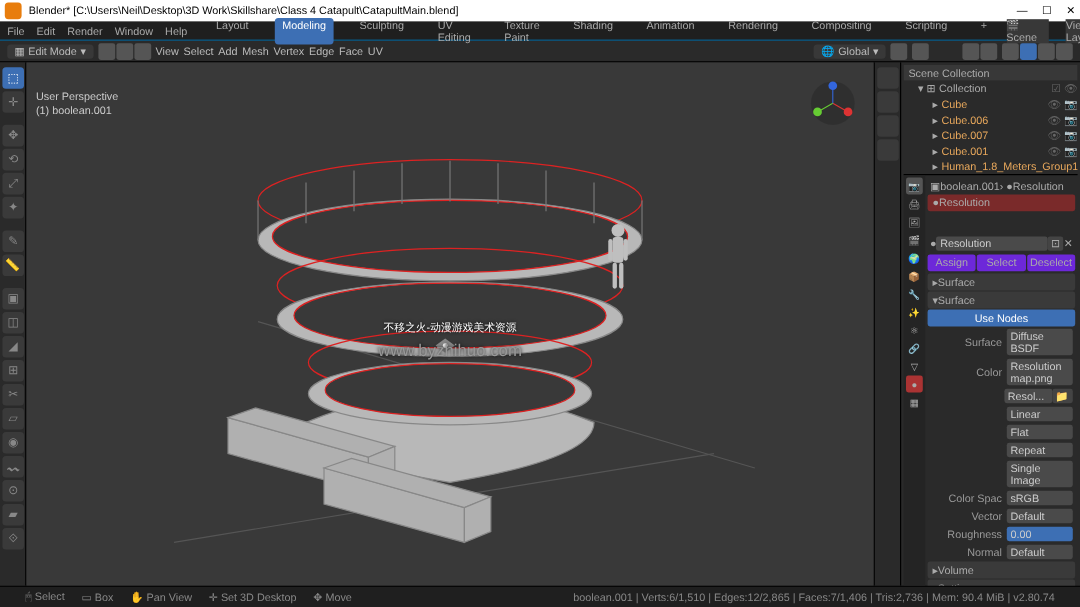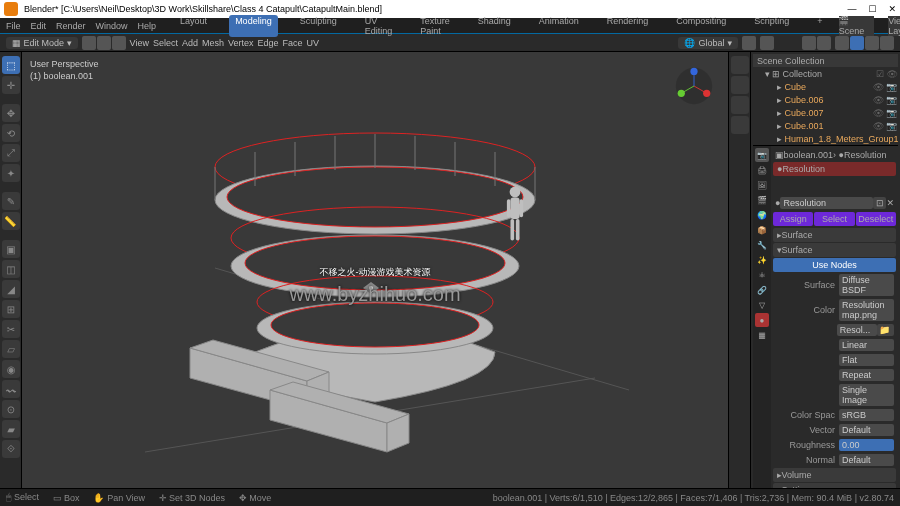--- a/index.html
+++ b/index.html
@@ -15,46 +15,46 @@
 .toolbar{height:18px;background:#2a2a2a;display:flex;align-items:center;padding:0 6px;color:#bbb;gap:4px;border-bottom:1px solid #000}
 .toolbar .dd{background:#383838;padding:1px 6px;border-radius:3px;display:flex;align-items:center;gap:3px}
 .toolbar .tgroup{display:flex;gap:1px}
 .toolbar .ticon{width:14px;height:14px;background:#555;border-radius:2px}
 .main{display:flex;height:436px}
 .ltools{width:22px;background:#2a2a2a;display:flex;flex-direction:column;padding:4px 2px;gap:2px;border-right:1px solid #000}
 .ltools .tbtn{width:18px;height:18px;background:#3a3a3a;border-radius:3px;display:flex;align-items:center;justify-content:center;color:#888;font-size:10px}
 .ltools .tbtn.active{background:#3d6fb4;color:#fff}
 .ltools .sep{height:6px}
 .viewport{flex:1;background:#393939;position:relative;overflow:hidden}
-.vp-label{position:absolute;top:6px;left:8px;color:#ccc;font-size:9px;line-height:12px}
+.vp-label{position:absolute;top:22px;left:8px;color:#ccc;font-size:9px;line-height:12px}
 .rtools{width:22px;background:#2a2a2a;display:flex;flex-direction:column;padding:4px 2px;gap:2px;border-left:1px solid #000}
 .rtools .tbtn{width:18px;height:18px;background:#3a3a3a;border-radius:3px}
 .rpanel{width:150px;background:#2a2a2a;display:flex;border-left:1px solid #000}
 .rpanel .iconstrip{width:18px;background:#242424;display:flex;flex-direction:column;padding:2px;gap:1px}
 .rpanel .iconstrip .ic{width:14px;height:14px;border-radius:2px;display:flex;align-items:center;justify-content:center;font-size:8px}
 .rpanel .content{flex:1;padding:2px;color:#aaa;font-size:8px;overflow:hidden}
 .outliner{height:92px;overflow:hidden;border-bottom:1px solid #000}
 .outliner .row{display:flex;align-items:center;height:13px;padding-left:4px;gap:3px}
 .outliner .row .mesh{color:#e8a85c}
 .outliner .row .tog{margin-left:auto;display:flex;gap:2px;color:#666}
 .outliner .hdr{background:#383838}
 .props{padding:2px}
 .props .hdr{background:#3a3a3a;padding:2px 4px;margin:1px 0;border-radius:2px;display:flex;align-items:center}
 .props .hdr.blue{background:#3d6fb4;color:#fff;justify-content:center}
 .props .field{display:flex;align-items:center;padding:1px 2px;margin:1px 0}
 .props .field .lbl{flex:1;text-align:right;padding-right:4px;color:#999}
 .props .field .val{width:55px;background:#4a4a4a;padding:1px 3px;border-radius:2px;color:#ccc}
 .props .field .val.blue{background:#3d6fb4}
 .props .btn3{display:flex;gap:1px;margin:2px 0}
 .props .btn3 span{flex:1;background:#6d28d9;text-align:center;padding:2px;border-radius:2px}
-.status{height:18px;background:#1f1f1f;display:flex;align-items:center;padding:0 6px;color:#888;font-size:8px;gap:14px;border-top:1px solid #000}
+.status{height:18px;background:#1f1f1f;display:flex;align-items:center;padding:0 21px;color:#888;font-size:8px;gap:14px;border-top:1px solid #000}
 .status .r{margin-left:auto}
 .gizmo{position:absolute;top:14px;right:14px;width:40px;height:40px}
 .overlay{position:absolute;top:50%;left:50%;transform:translate(-50%,-10%);text-align:center;color:#fff;font-size:16px;text-shadow:0 0 3px #000}
-.overlay .sub{color:#999;font-size:20px;margin-top:4px}
+.overlay .sub{color:#999;font-size:14px;margin-top:4px}
 svg.scene{position:absolute;top:0;left:0;width:100%;height:100%}
 </style>
 </head>
 <body>
 
 <div class="titlebar">
   <div class="logo"></div>
   <span>Blender* [C:\Users\Neil\Desktop\3D Work\Skillshare\Class 4 Catapult\CatapultMain.blend]</span>
   <div class="win-ctrl">
     <span>—</span>
@@ -320,16 +320,16 @@
         </div>
       </div>
     </div>
   </div>
 </div>
 
 <div class="status">
   <span>🖱 <span>Select</span></span>
   <span>▭ <span>Box</span></span>
   <span>✋ <span>Pan View</span></span>
-  <span>✛ <span>Set 3D Nodes</span></span>
+  <span>✛ <span>Set 3D Desktop</span></span>
   <span>✥ <span>Move</span></span>
   <span class="r">boolean.001 | Verts:6/1,510 | Edges:12/2,865 | Faces:7/1,406 | Tris:2,736 | Mem: 90.4 MiB | v2.80.74</span>
 </div>
 
 </body></html>

